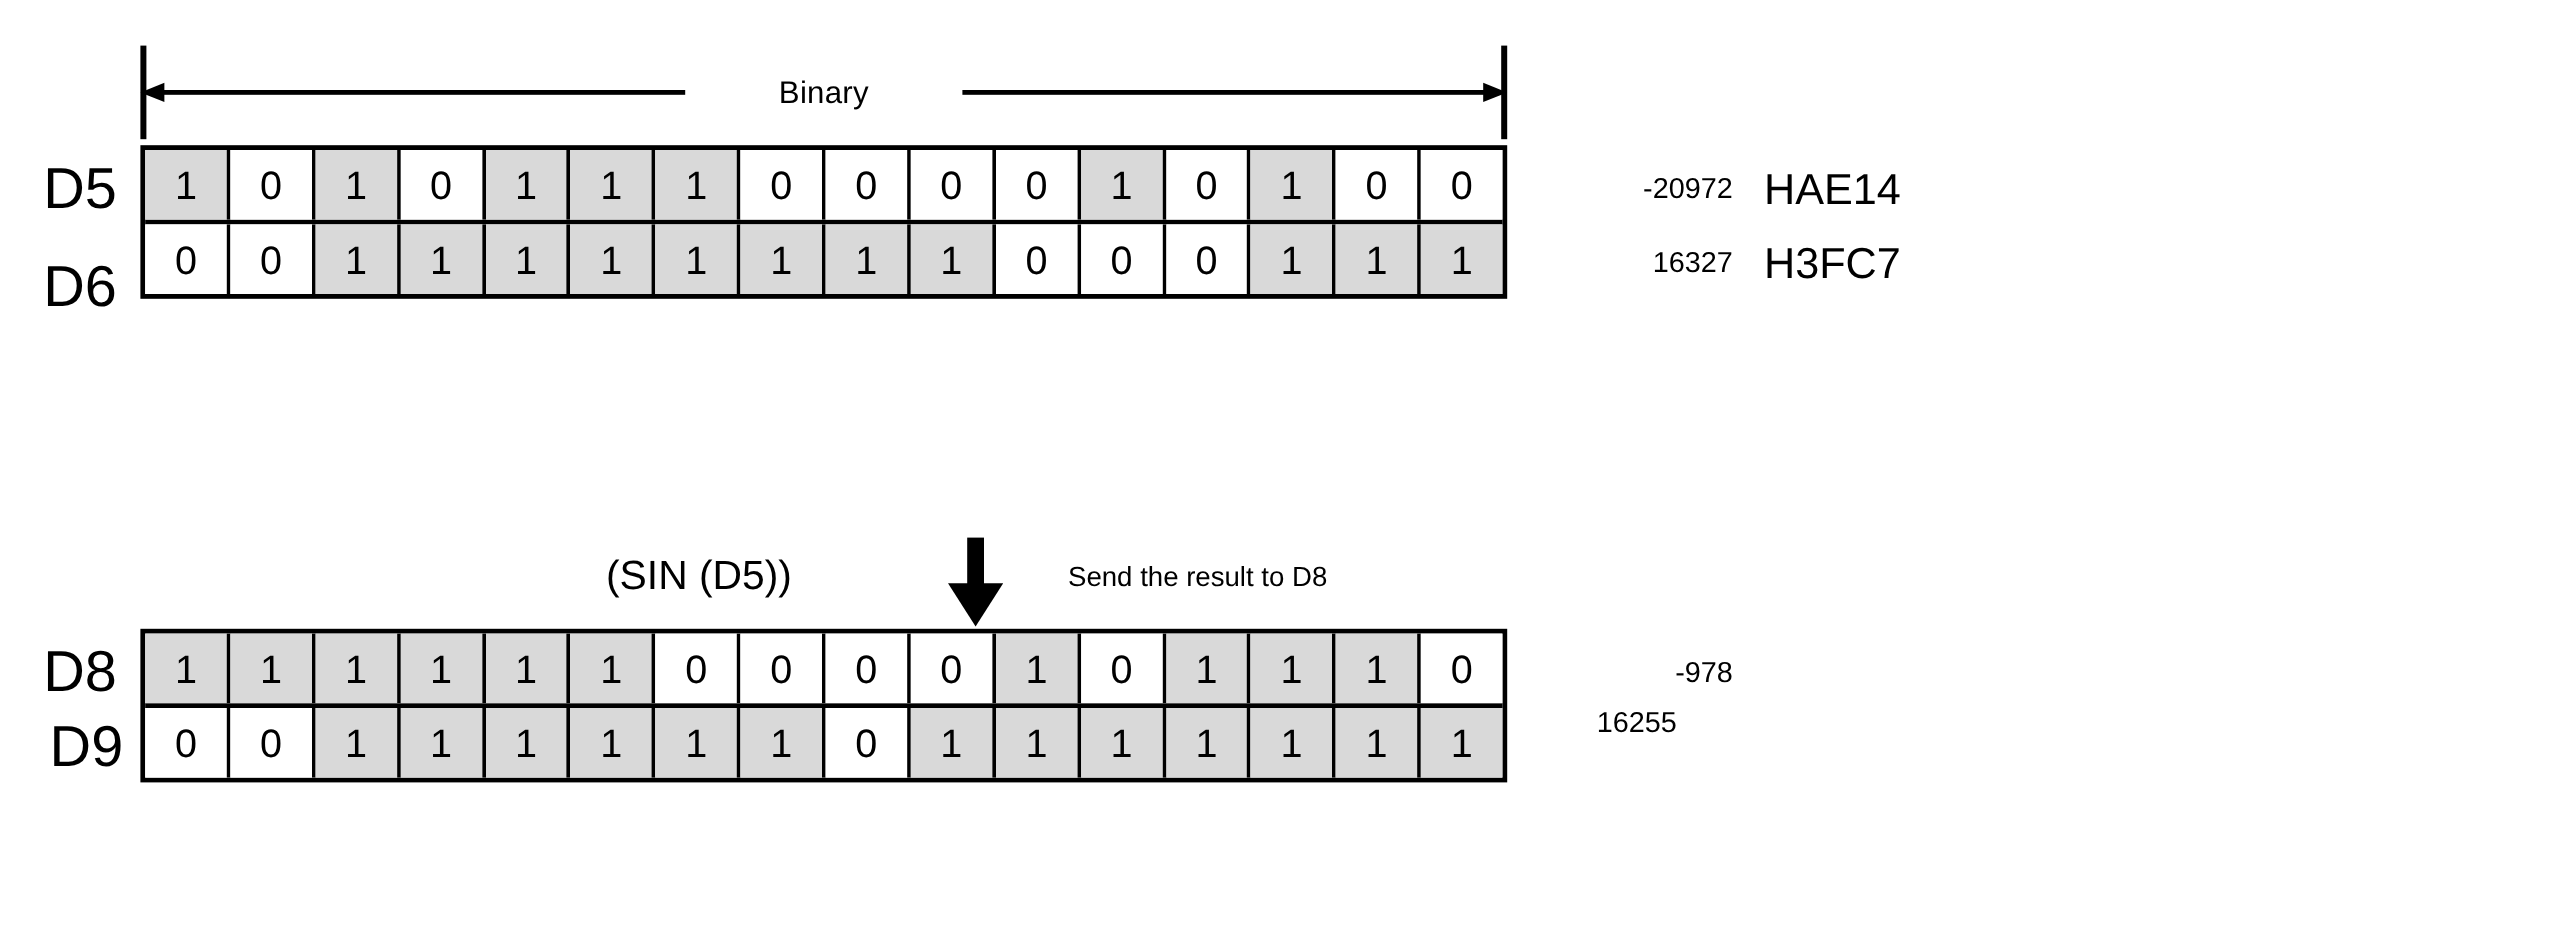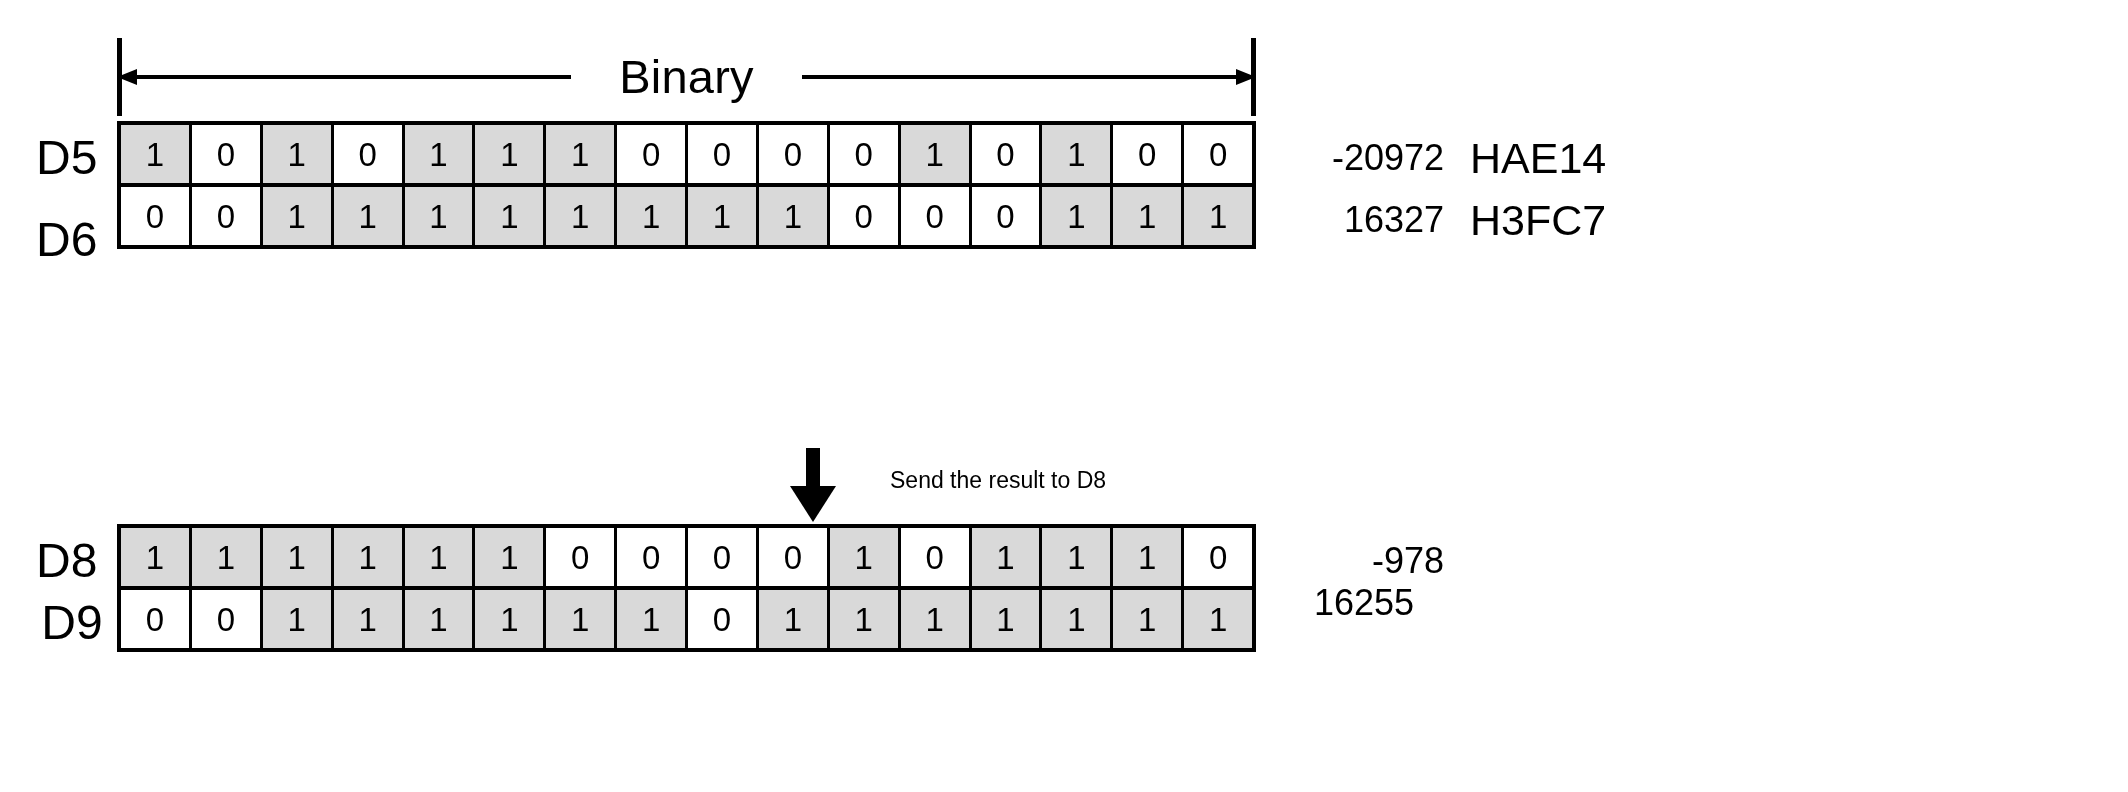--- a/index.html
+++ b/index.html
@@ -66,21 +66,21 @@
   }
   .arrow-head-left  { left: 0px;  border-right: 20px solid #000; }
   .arrow-head-right { right: 0px; border-left: 20px solid #000; }
 
   .binary-label {
     position: absolute;
     left: 0;
     top: 21px;
     width: 1139px;
     text-align: center;
-    font-size: 47px;
+    font-size: 26px;
     line-height: 36px;
     letter-spacing: 0.2px;
   }
 
   
   .bit-table {
     position: absolute;
     left: 117px;
     border: 4px solid #000;
     box-sizing: border-box;
@@ -113,30 +113,30 @@
     text-align: left;
     font-size: 48px;
     line-height: 36px;
   }
 
   .row-dec {
     position: absolute;
     left: 1284px;
     width: 160px;
     text-align: right;
-    font-size: 36px;
+    font-size: 24px;
     line-height: 36px;
     white-space: nowrap;
   }
   .row-hex {
     position: absolute;
     left: 1470px;
     width: 200px;
     text-align: left;
-    font-size: 43px;
+    font-size: 36px;
     line-height: 36px;
     white-space: nowrap;
   }
 
   
   .mid-note {
     position: absolute;
     top: 458px;
     height: 48px;
   }
@@ -234,20 +234,21 @@
       </div>
     </div>
   <div class="row-label" id="label-0-0" style="top:140px;">D5</div>
   <div class="row-dec" id="dec-0-0" style="top:140px;">-20972</div>
   <div class="row-hex" id="hex-0-0" style="top:140px;">HAE14</div>
 
   <div class="row-label" id="label-0-1" style="top:202px;margin-top:20px;">D6</div>
   <div class="row-dec" id="dec-0-1" style="top:202px;">16327</div>
   <div class="row-hex" id="hex-0-1" style="top:202px;">H3FC7</div>
 
+  <div class="mid-note mid-expr">(SIN (D5))</div>
   <div class="down-arrow">
     <div class="shaft"></div>
     <div class="head"></div>
   </div>
   <div class="mid-note mid-text">Send the result to D8</div>
 
   <div class="bit-table" id="table-1" style="top:524px;">
       <div class="bit-row">
         <div class="bit-cell on">1</div>
         <div class="bit-cell on">1</div>

